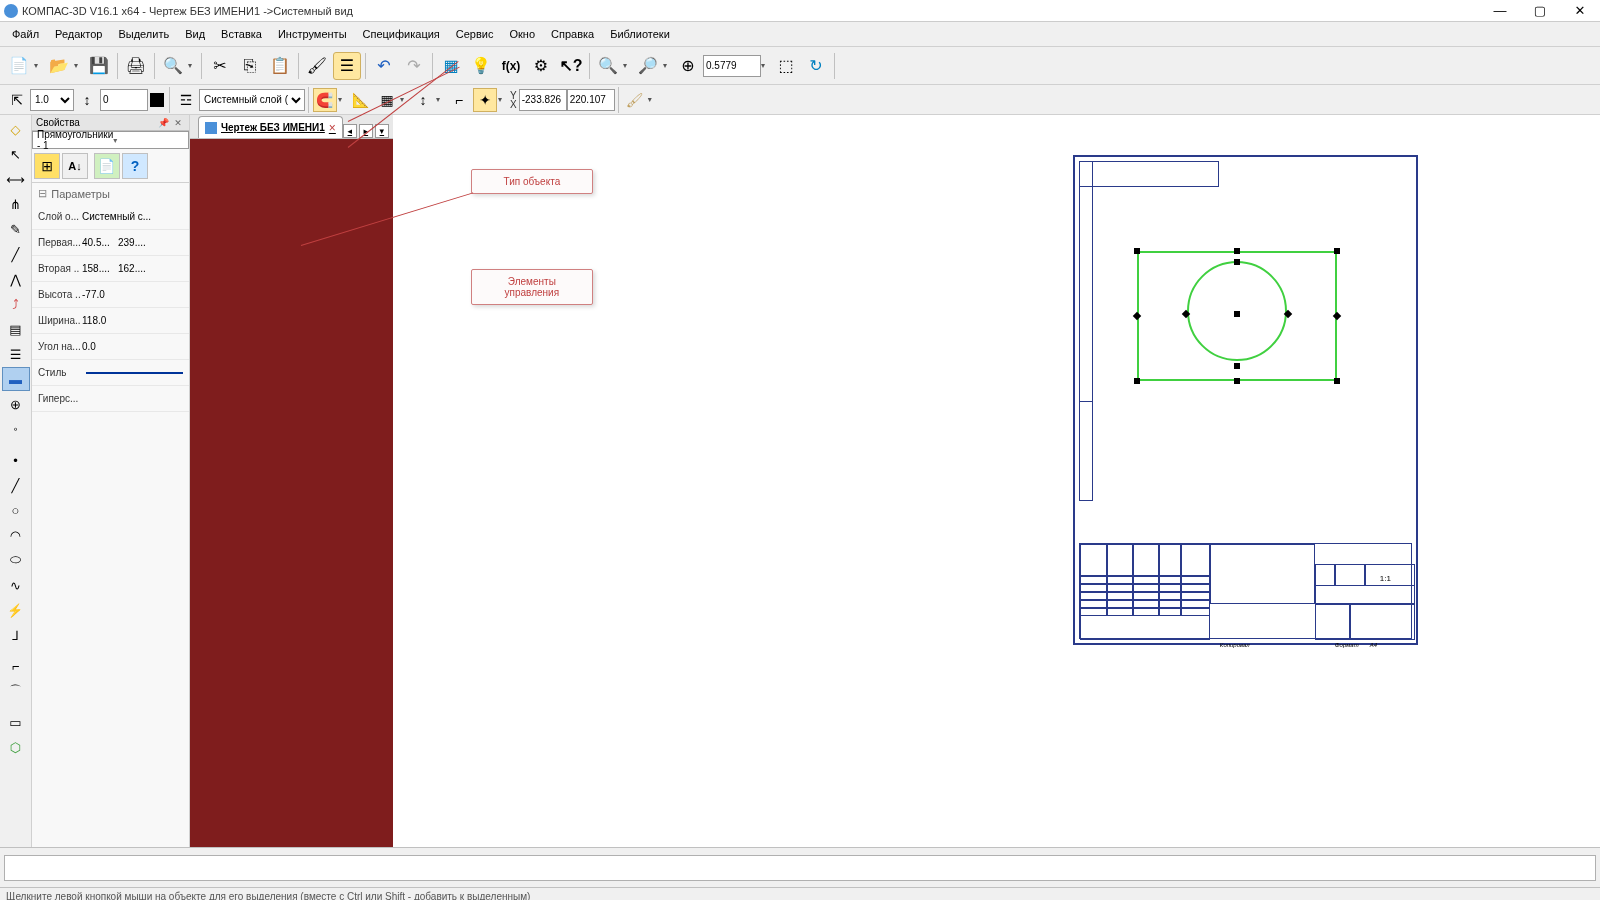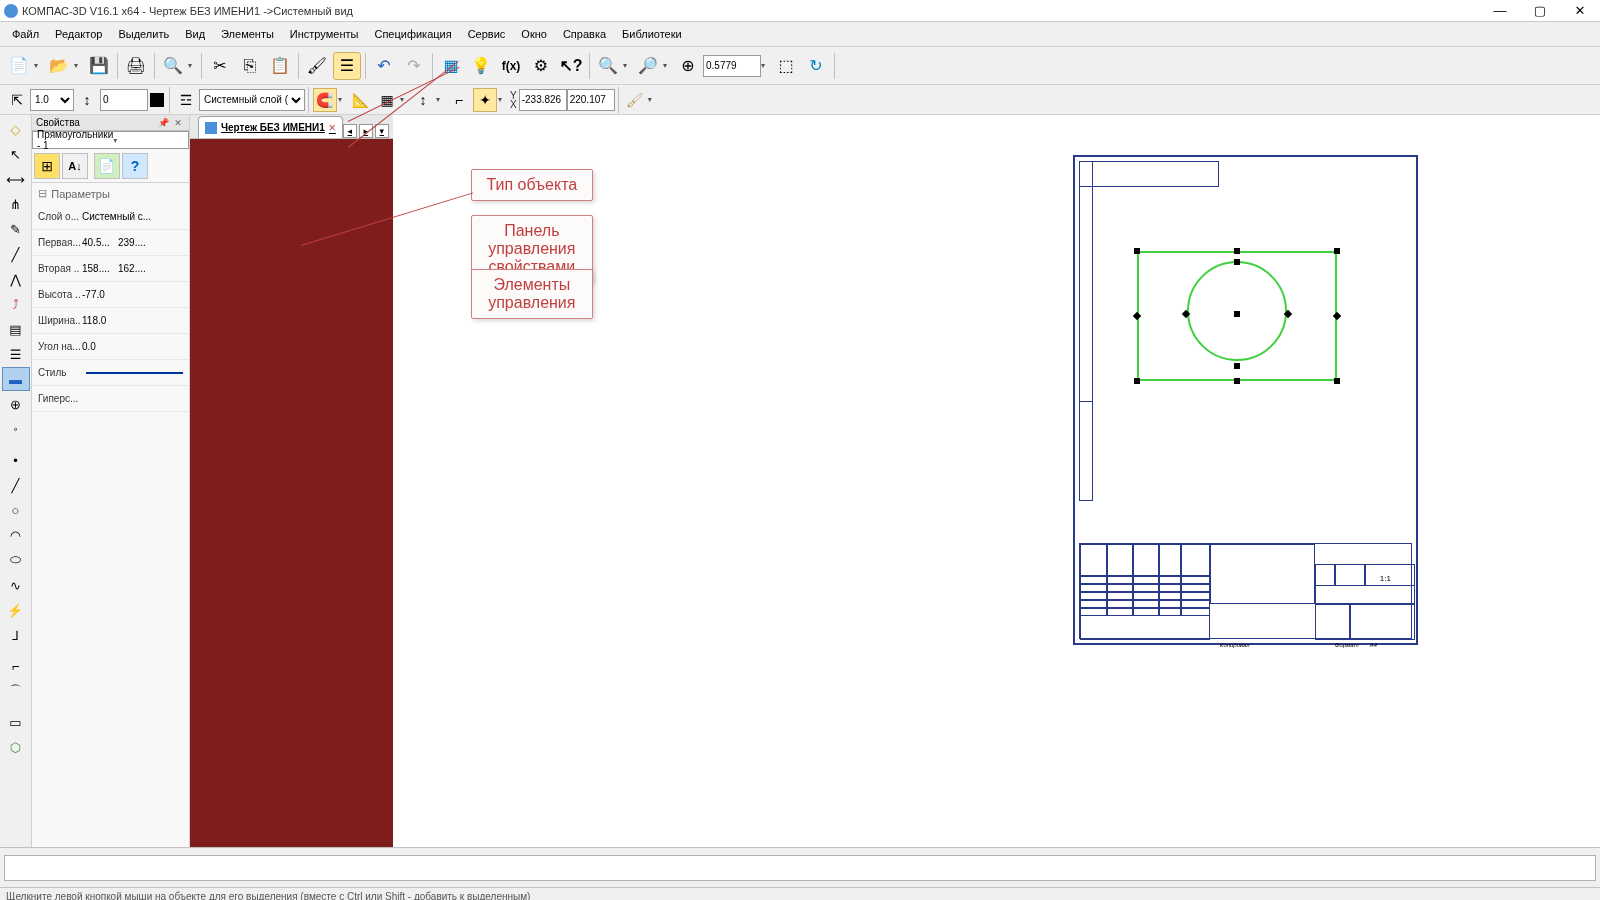--- a/index.html
+++ b/index.html
@@ -81,21 +81,21 @@
 .title-block { position: absolute; left: 0; bottom: 0; right: 0; height: 96px; border: 1px solid #2a3a8a; }
 .tb-grid div { position: absolute; border: 1px solid #2a3a8a; font-size: 5px; }
 
 
 .sel-rect { position: absolute; left: 58px; top: 90px; width: 200px; height: 130px; border: 2px solid #40d040; }
 .sel-circle { position: absolute; left: 108px; top: 100px; width: 100px; height: 100px; border: 2px solid #40d040; border-radius: 50%; }
 .handle { position: absolute; width: 6px; height: 6px; background: #000; }
 .handle.d { transform: rotate(45deg); }
 
 
-.callout { position: absolute; border: 1px solid #d08080; background: #fdfafa; box-shadow: 2px 2px 4px rgba(0,0,0,0.15); padding: 6px 10px; font-size: 16px; color: #c04040; text-align: center; border-radius: 2px; }
+.callout { position: absolute; border: 1px solid #d08080; background: #fdfafa; box-shadow: 2px 2px 4px rgba(0,0,0,0.15); padding: 6px 10px; font-size: 10px; color: #c04040; text-align: center; border-radius: 2px; }
 .arrow-line { position: absolute; height: 1px; background: #c04040; transform-origin: left center; }
 
 
 .bottom-input { height: 40px; background: #f0f0f0; border-top: 1px solid #c0c0c0; display: flex; align-items: center; padding: 4px; }
 .bottom-input input { flex: 1; height: 26px; border: 1px solid #b0b0b0; background: #fff; }
 
 
 .statusbar { height: 18px; background: #f0f0f0; border-top: 1px solid #c0c0c0; font-size: 10px; color: #555; padding: 2px 6px; display: flex; align-items: center; }
 </style>
 </head>
@@ -107,21 +107,21 @@
   <div class="win-btn">—</div>
   <div class="win-btn">▢</div>
   <div class="win-btn">✕</div>
 </div>
 
 <div class="menubar">
   <div class="menu-item">Файл</div>
   <div class="menu-item">Редактор</div>
   <div class="menu-item">Выделить</div>
   <div class="menu-item">Вид</div>
-  <div class="menu-item">Элементы</div>
+  <div class="menu-item">Вставка</div>
   <div class="menu-item">Инструменты</div>
   <div class="menu-item">Спецификация</div>
   <div class="menu-item">Сервис</div>
   <div class="menu-item">Окно</div>
   <div class="menu-item">Справка</div>
   <div class="menu-item">Библиотеки</div>
 </div>
 
 <div class="toolbar1">
   <div class="tb-btn">📄</div>
@@ -301,23 +301,20 @@
         <div>▸</div>
         <div>▾</div>
       </div>
     </div>
 
     <div class="canvas">
 
       <div class="callout" style="left:78px; top:54px; width:122px">
         <span>Тип объекта</span>
       </div>
-      <div class="callout" style="left:78px; top:100px; width:122px">
-        <span>Панель управления свойствами</span>
-      </div>
       <div class="callout" style="left:78px; top:154px; width:122px">
         <span>Элементы управления</span>
       </div>
 
       <div class="arrow-line" style="left:-45px; top:6px; width:124px; transform:rotate(-26deg)"></div>
       <div class="arrow-line" style="left:-45px; top:32px; width:140px; transform:rotate(-38deg)"></div>
       <div class="arrow-line" style="left:-92px; top:130px; width:180px; transform:rotate(-17deg)"></div>
 
       <div class="sheet">
         <div class="sheet-inner">

